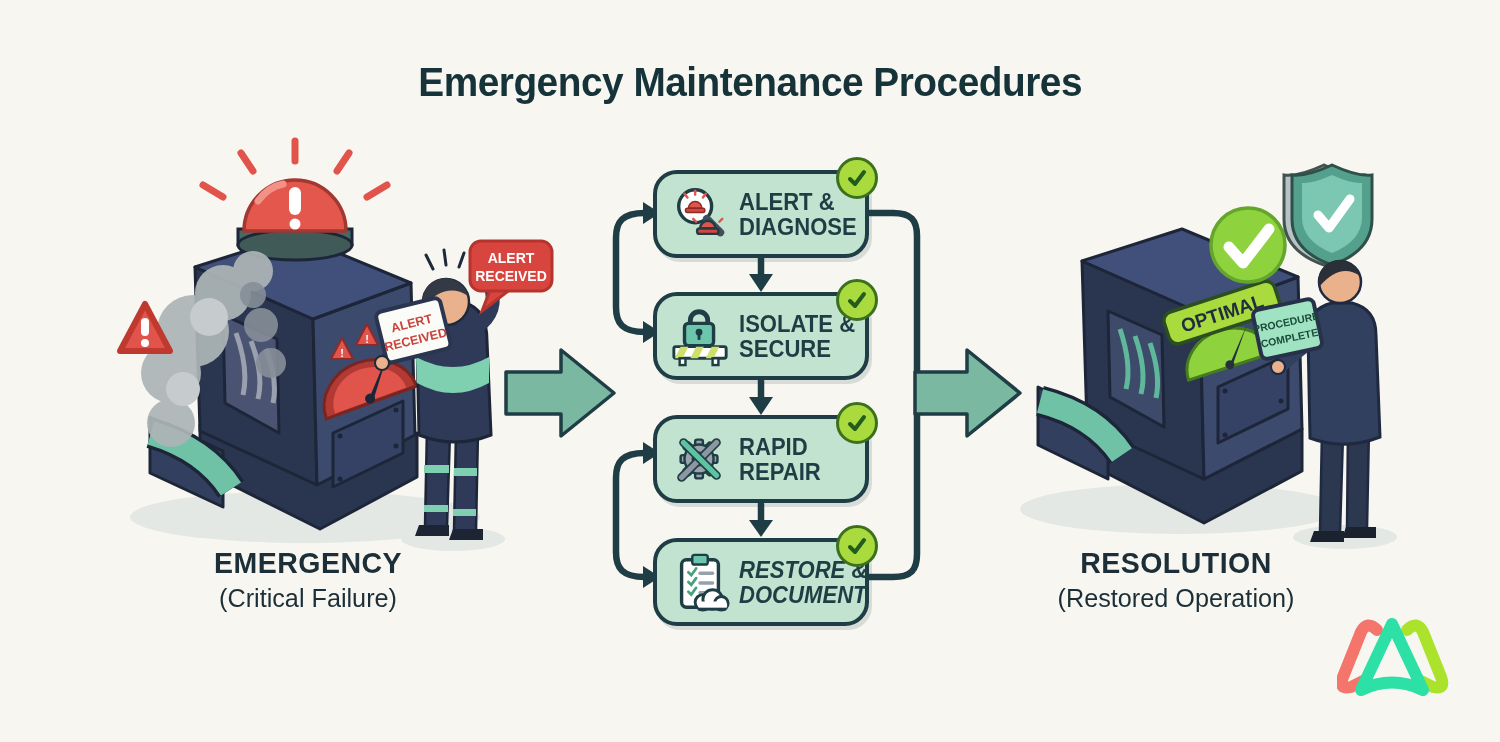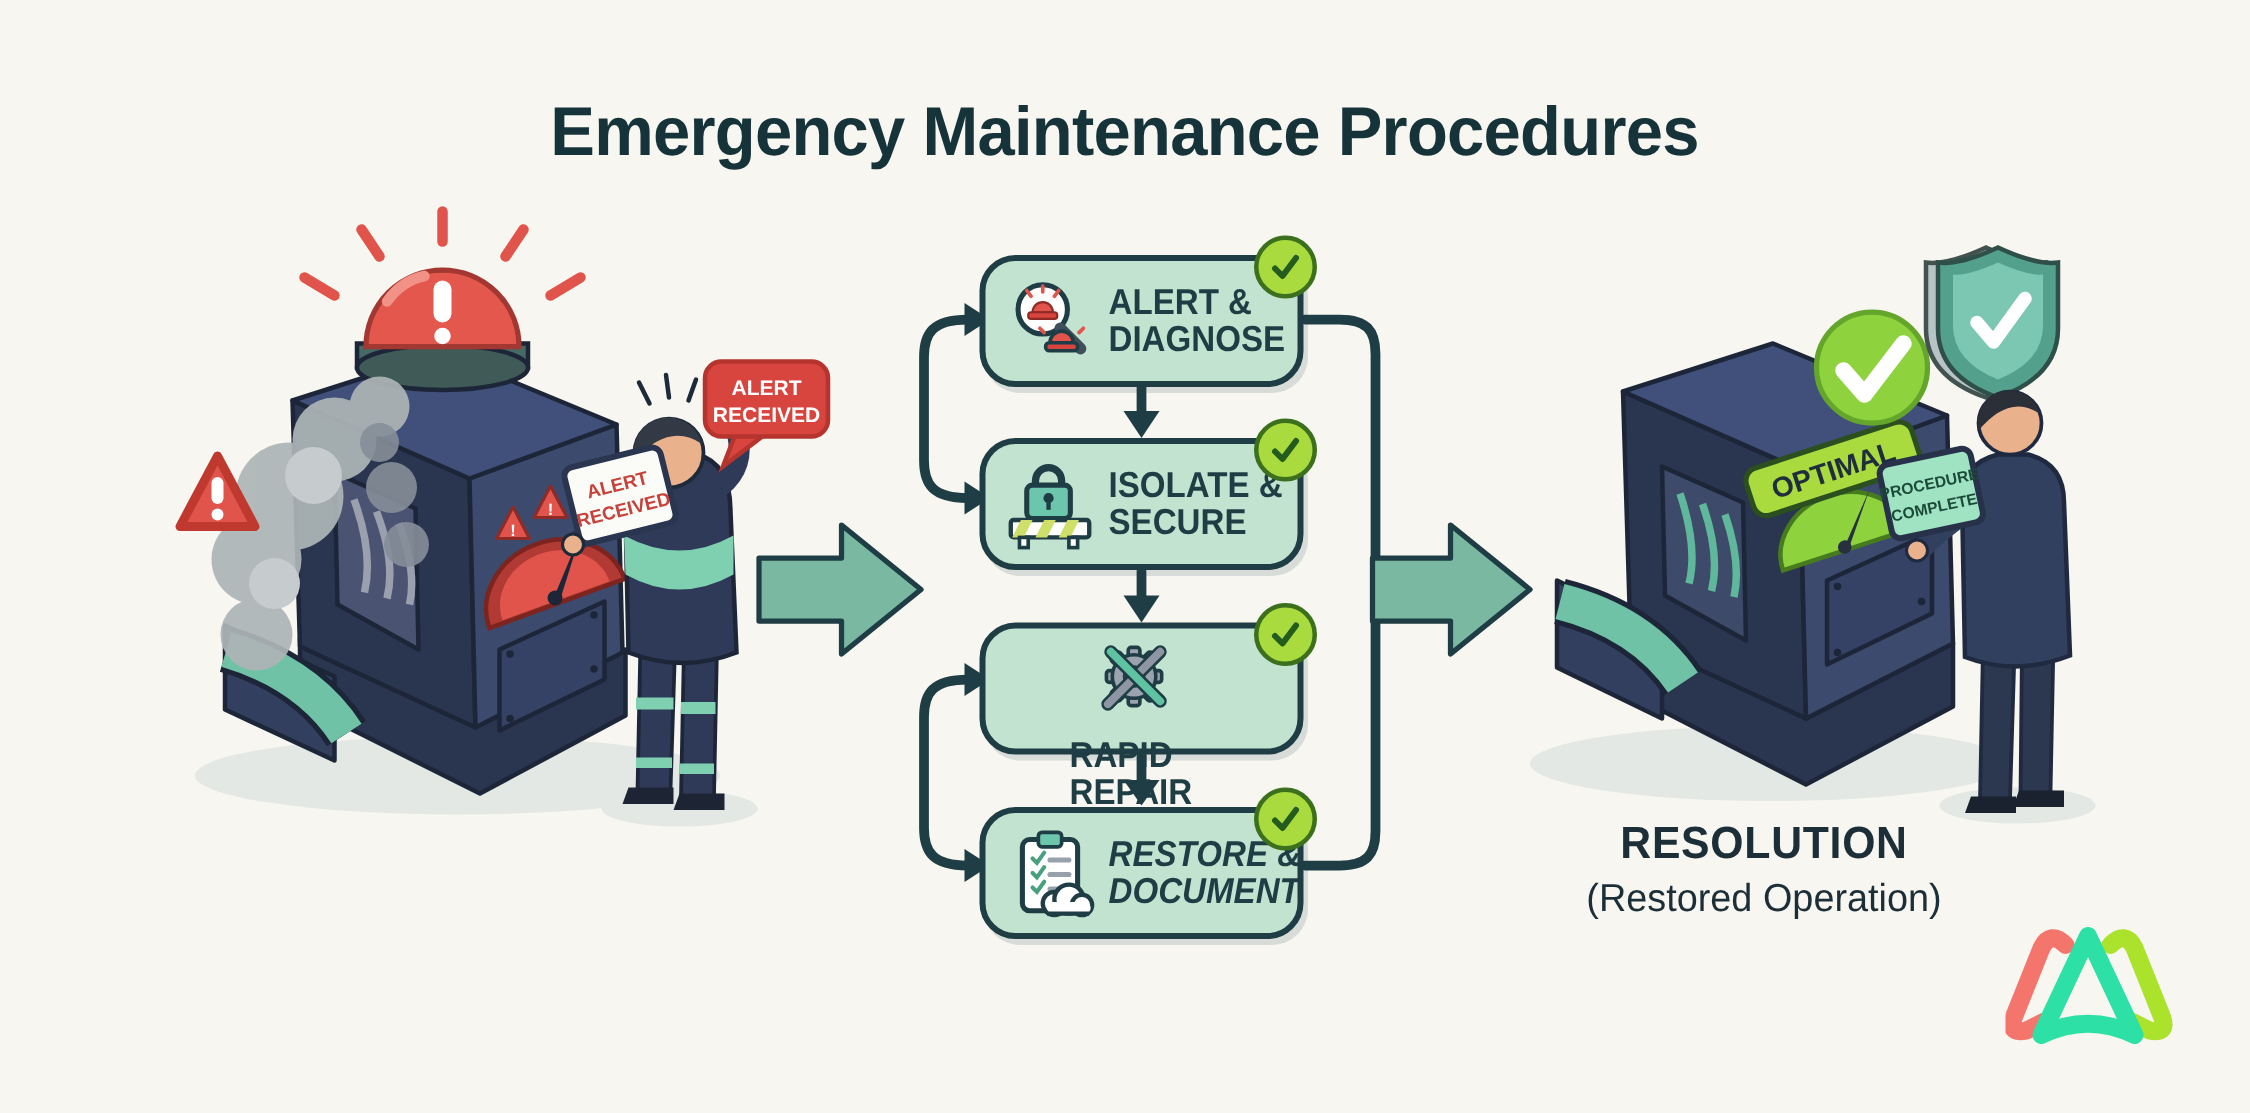--- a/index.html
+++ b/index.html
@@ -1,19 +1,19 @@
 <!DOCTYPE html>
 <html><head>
 <meta charset="utf-8">
 <style>
   html,body{margin:0;padding:0;background:#e9e9e9;}
   .page{position:relative;width:1500px;height:742px;background:#f7f6f0;overflow:hidden;
         font-family:"Liberation Sans",sans-serif;}
   .title{position:absolute;top:60px;left:0;width:1500px;text-align:center;
-         font-size:46px;font-weight:bold;color:#16333a;letter-spacing:-0.5px;}
+         font-size:40px;font-weight:bold;color:#16333a;letter-spacing:-0.5px;}
   .title span{display:inline-block;transform:scaleX(.97);}
   svg{position:absolute;}
   .connectors{left:0;top:0;z-index:1;pointer-events:none;}
   .scene{z-index:2;}
   .flow-box{position:absolute;left:653px;width:216px;height:88px;background:#c2e3cf;
             border:4px solid #1f3d44;border-radius:24px;box-sizing:border-box;z-index:3;
             display:flex;align-items:center;gap:8px;padding:0 20px 0 12px;
             box-shadow:3px 4px 0 rgba(31,61,68,.14);}
   .box-icon{width:62px;height:64px;flex:none;position:static;}
   .box-label{font-weight:bold;font-size:24px;line-height:1.05;color:#1f3d44;
@@ -297,21 +297,21 @@
       <div>ISOLATE &amp;</div>
         <div>SECURE</div>
     </div>
     <div class="check-badge">
       <svg width="24" height="24" viewBox="0 0 24 24">
           <path d="M5,13 L10,18 L19,6" fill="none" stroke="#235c1d" stroke-width="4" stroke-linecap="round" stroke-linejoin="round"></path>
         </svg>
     </div>
   </div>
 
-  <div class="flow-box" style="top:415px;flex-direction:column;">
+  <div class="flow-box" style="top:415px;">
     <svg class="box-icon" width="62" height="64" viewBox="0 0 64 64">
       <g fill="#9aa3ae" stroke="#1f3d44" stroke-width="2.5">
         <rect x="27" y="12" width="8" height="9" rx="2"></rect>
           <rect x="27" y="43" width="8" height="9" rx="2"></rect>
         <rect x="12" y="28" width="9" height="8" rx="2"></rect>
           <rect x="41" y="28" width="9" height="8" rx="2"></rect>
         <rect x="16" y="16" width="8" height="9" rx="2" transform="rotate(-45 20 20)"></rect>
         <rect x="38" y="16" width="8" height="9" rx="2" transform="rotate(45 42 20)"></rect>
         <rect x="16" y="39" width="8" height="9" rx="2" transform="rotate(45 20 44)"></rect>
         <rect x="38" y="39" width="8" height="9" rx="2" transform="rotate(-45 42 44)"></rect>
@@ -358,20 +358,24 @@
       <div>RESTORE &amp;</div>
         <div>DOCUMENT</div>
     </div>
     <div class="check-badge">
       <svg width="24" height="24" viewBox="0 0 24 24">
           <path d="M5,13 L10,18 L19,6" fill="none" stroke="#235c1d" stroke-width="4" stroke-linecap="round" stroke-linejoin="round"></path>
         </svg>
     </div>
   </div>
 
+  <div class="caption" style="left:153px;top:546px;width:310px;">
+    <div class="main">EMERGENCY</div>
+    <div class="sub">(Critical Failure)</div>
+  </div>
   <div class="caption" style="left:1021px;top:546px;width:310px;">
     <div class="main">RESOLUTION</div>
     <div class="sub">(Restored Operation)</div>
   </div>
 
   <svg class="logo" style="left:1337px;top:612px;" width="150" height="100" viewBox="0 0 150 100">
     <path d="M40,18 Q30,8 24,20 L6,65 Q1,78 14,75 L26,69" fill="none" stroke="#f3756c" stroke-width="12" stroke-linecap="round" stroke-linejoin="round"></path>
     <path d="M70,18 Q80,8 86,20 L104,65 Q109,78 96,75 L84,69" fill="none" stroke="#abe22c" stroke-width="12" stroke-linecap="round" stroke-linejoin="round"></path>
     <path d="M55,12 L86,78 Q55,63 24,78 Z" fill="none" stroke="#2ce0a6" stroke-width="12" stroke-linecap="round" stroke-linejoin="round"></path>
   </svg>

